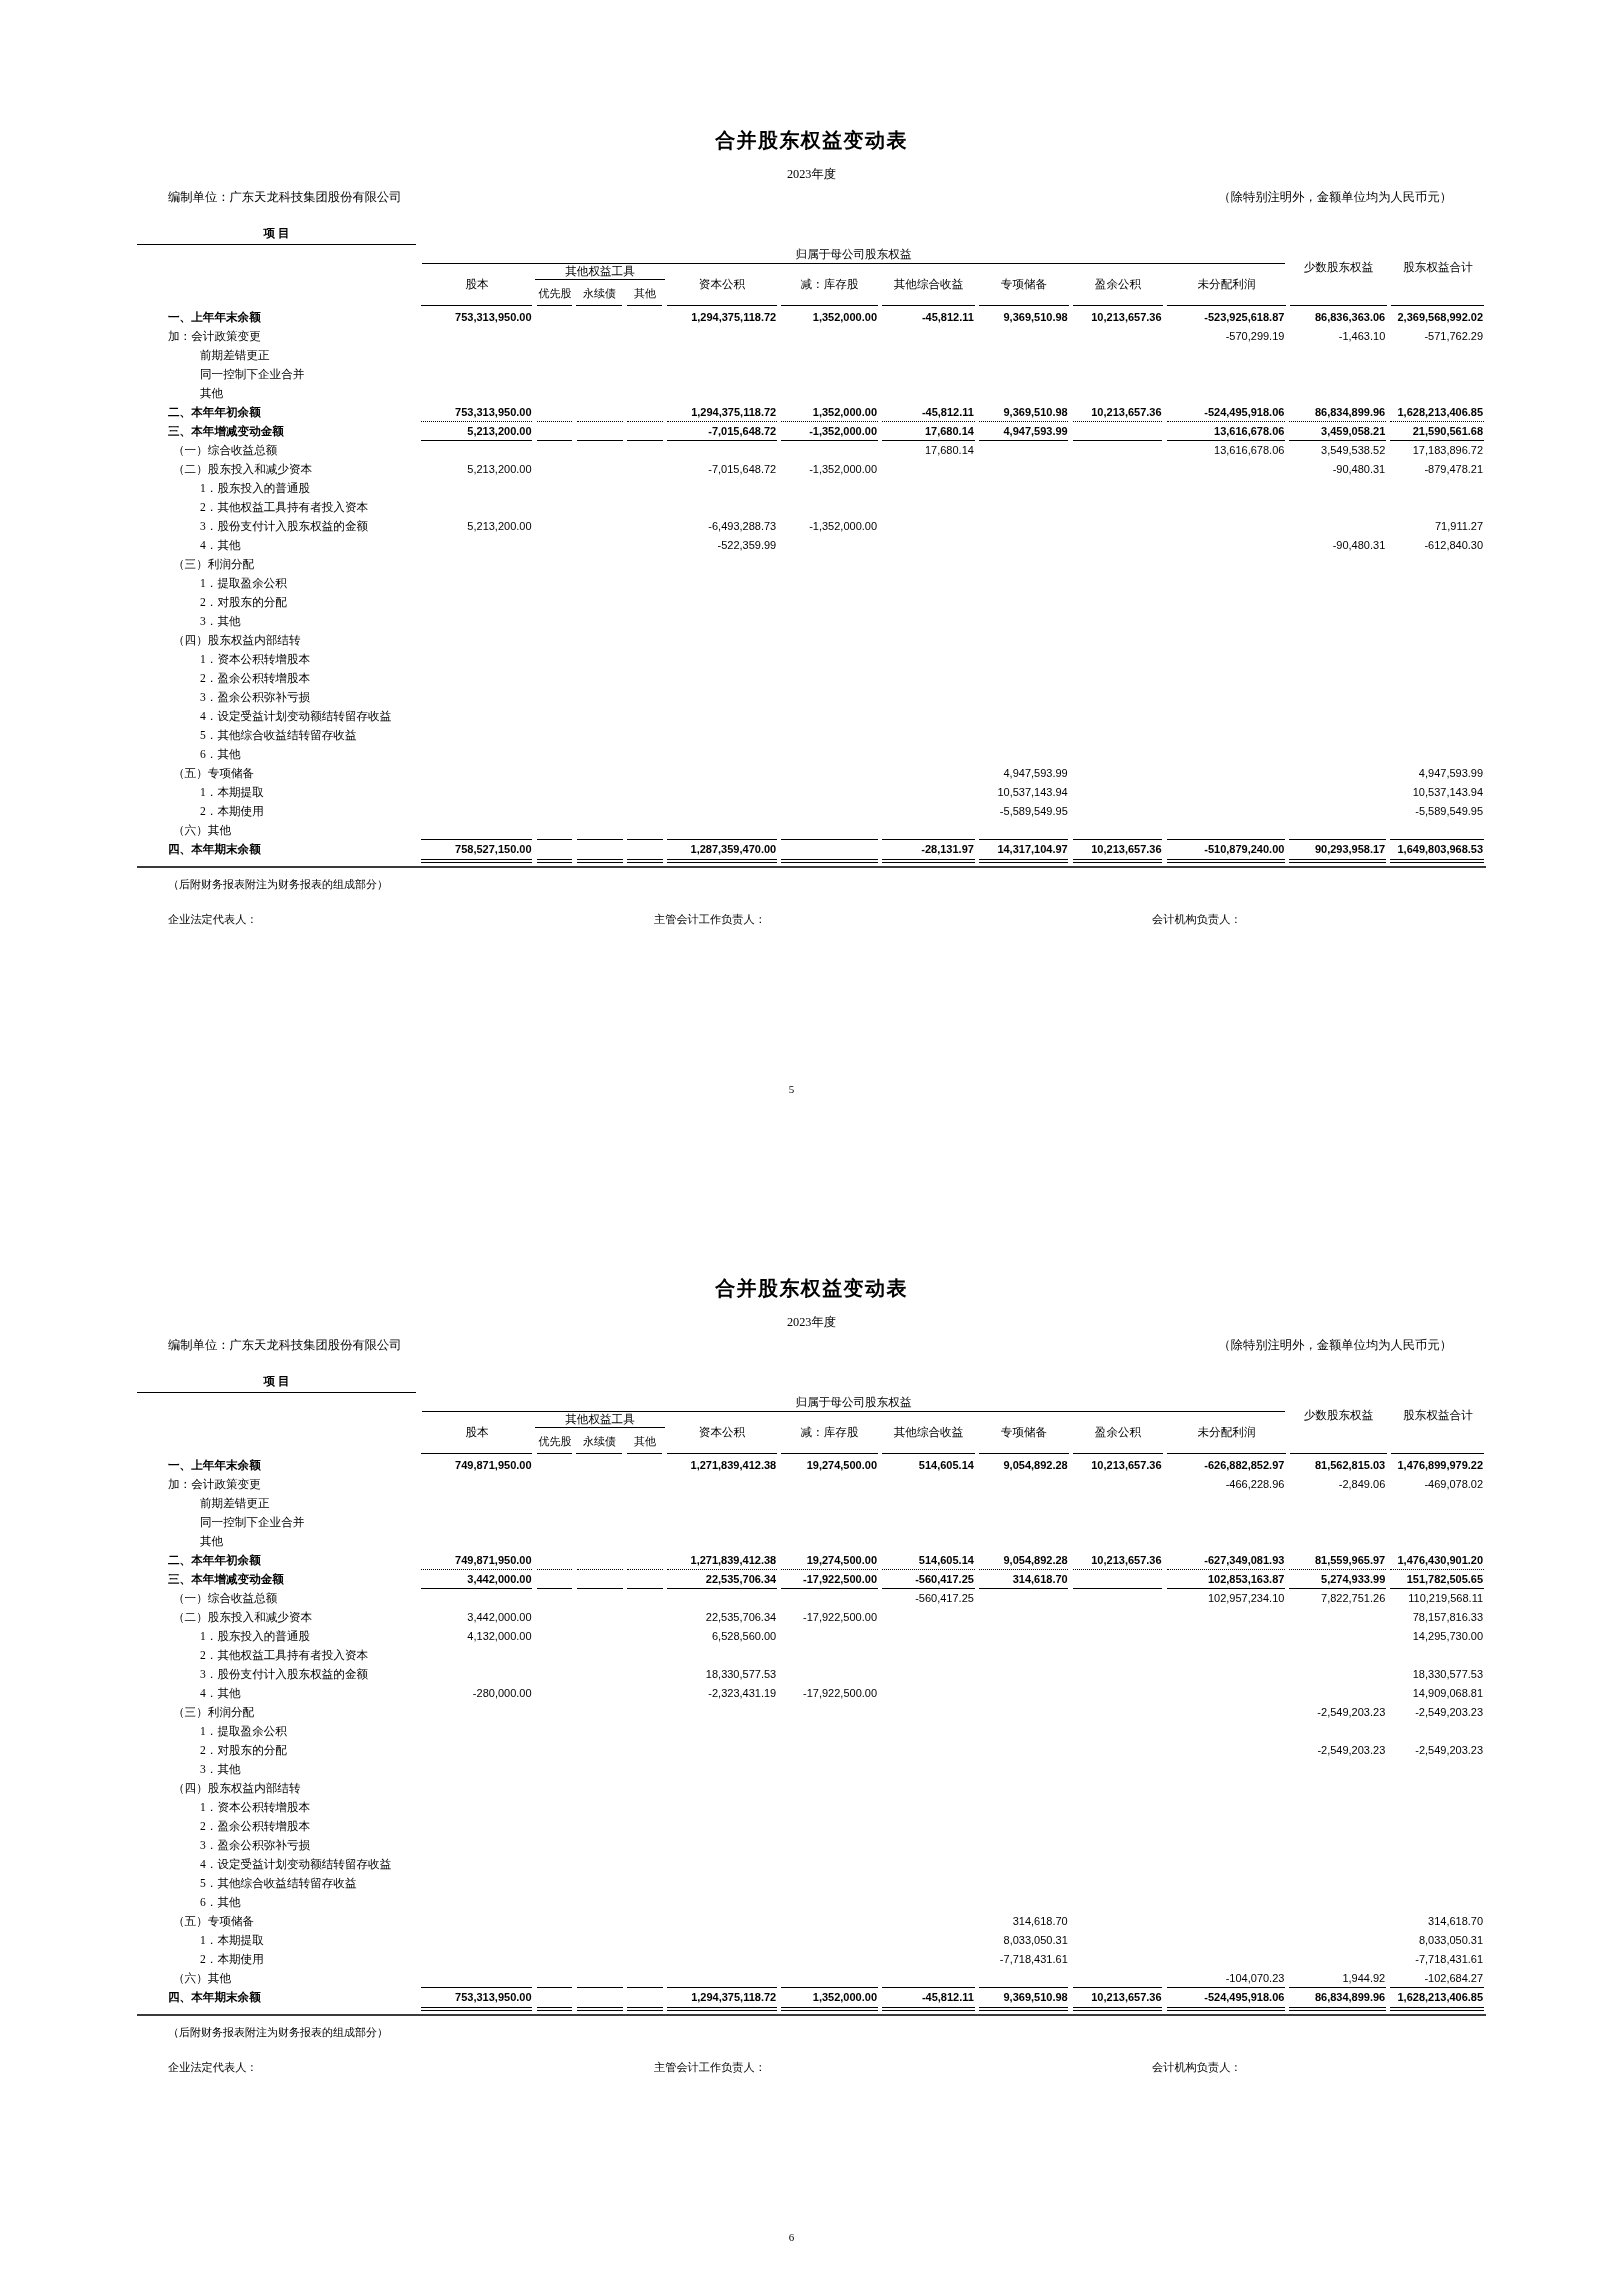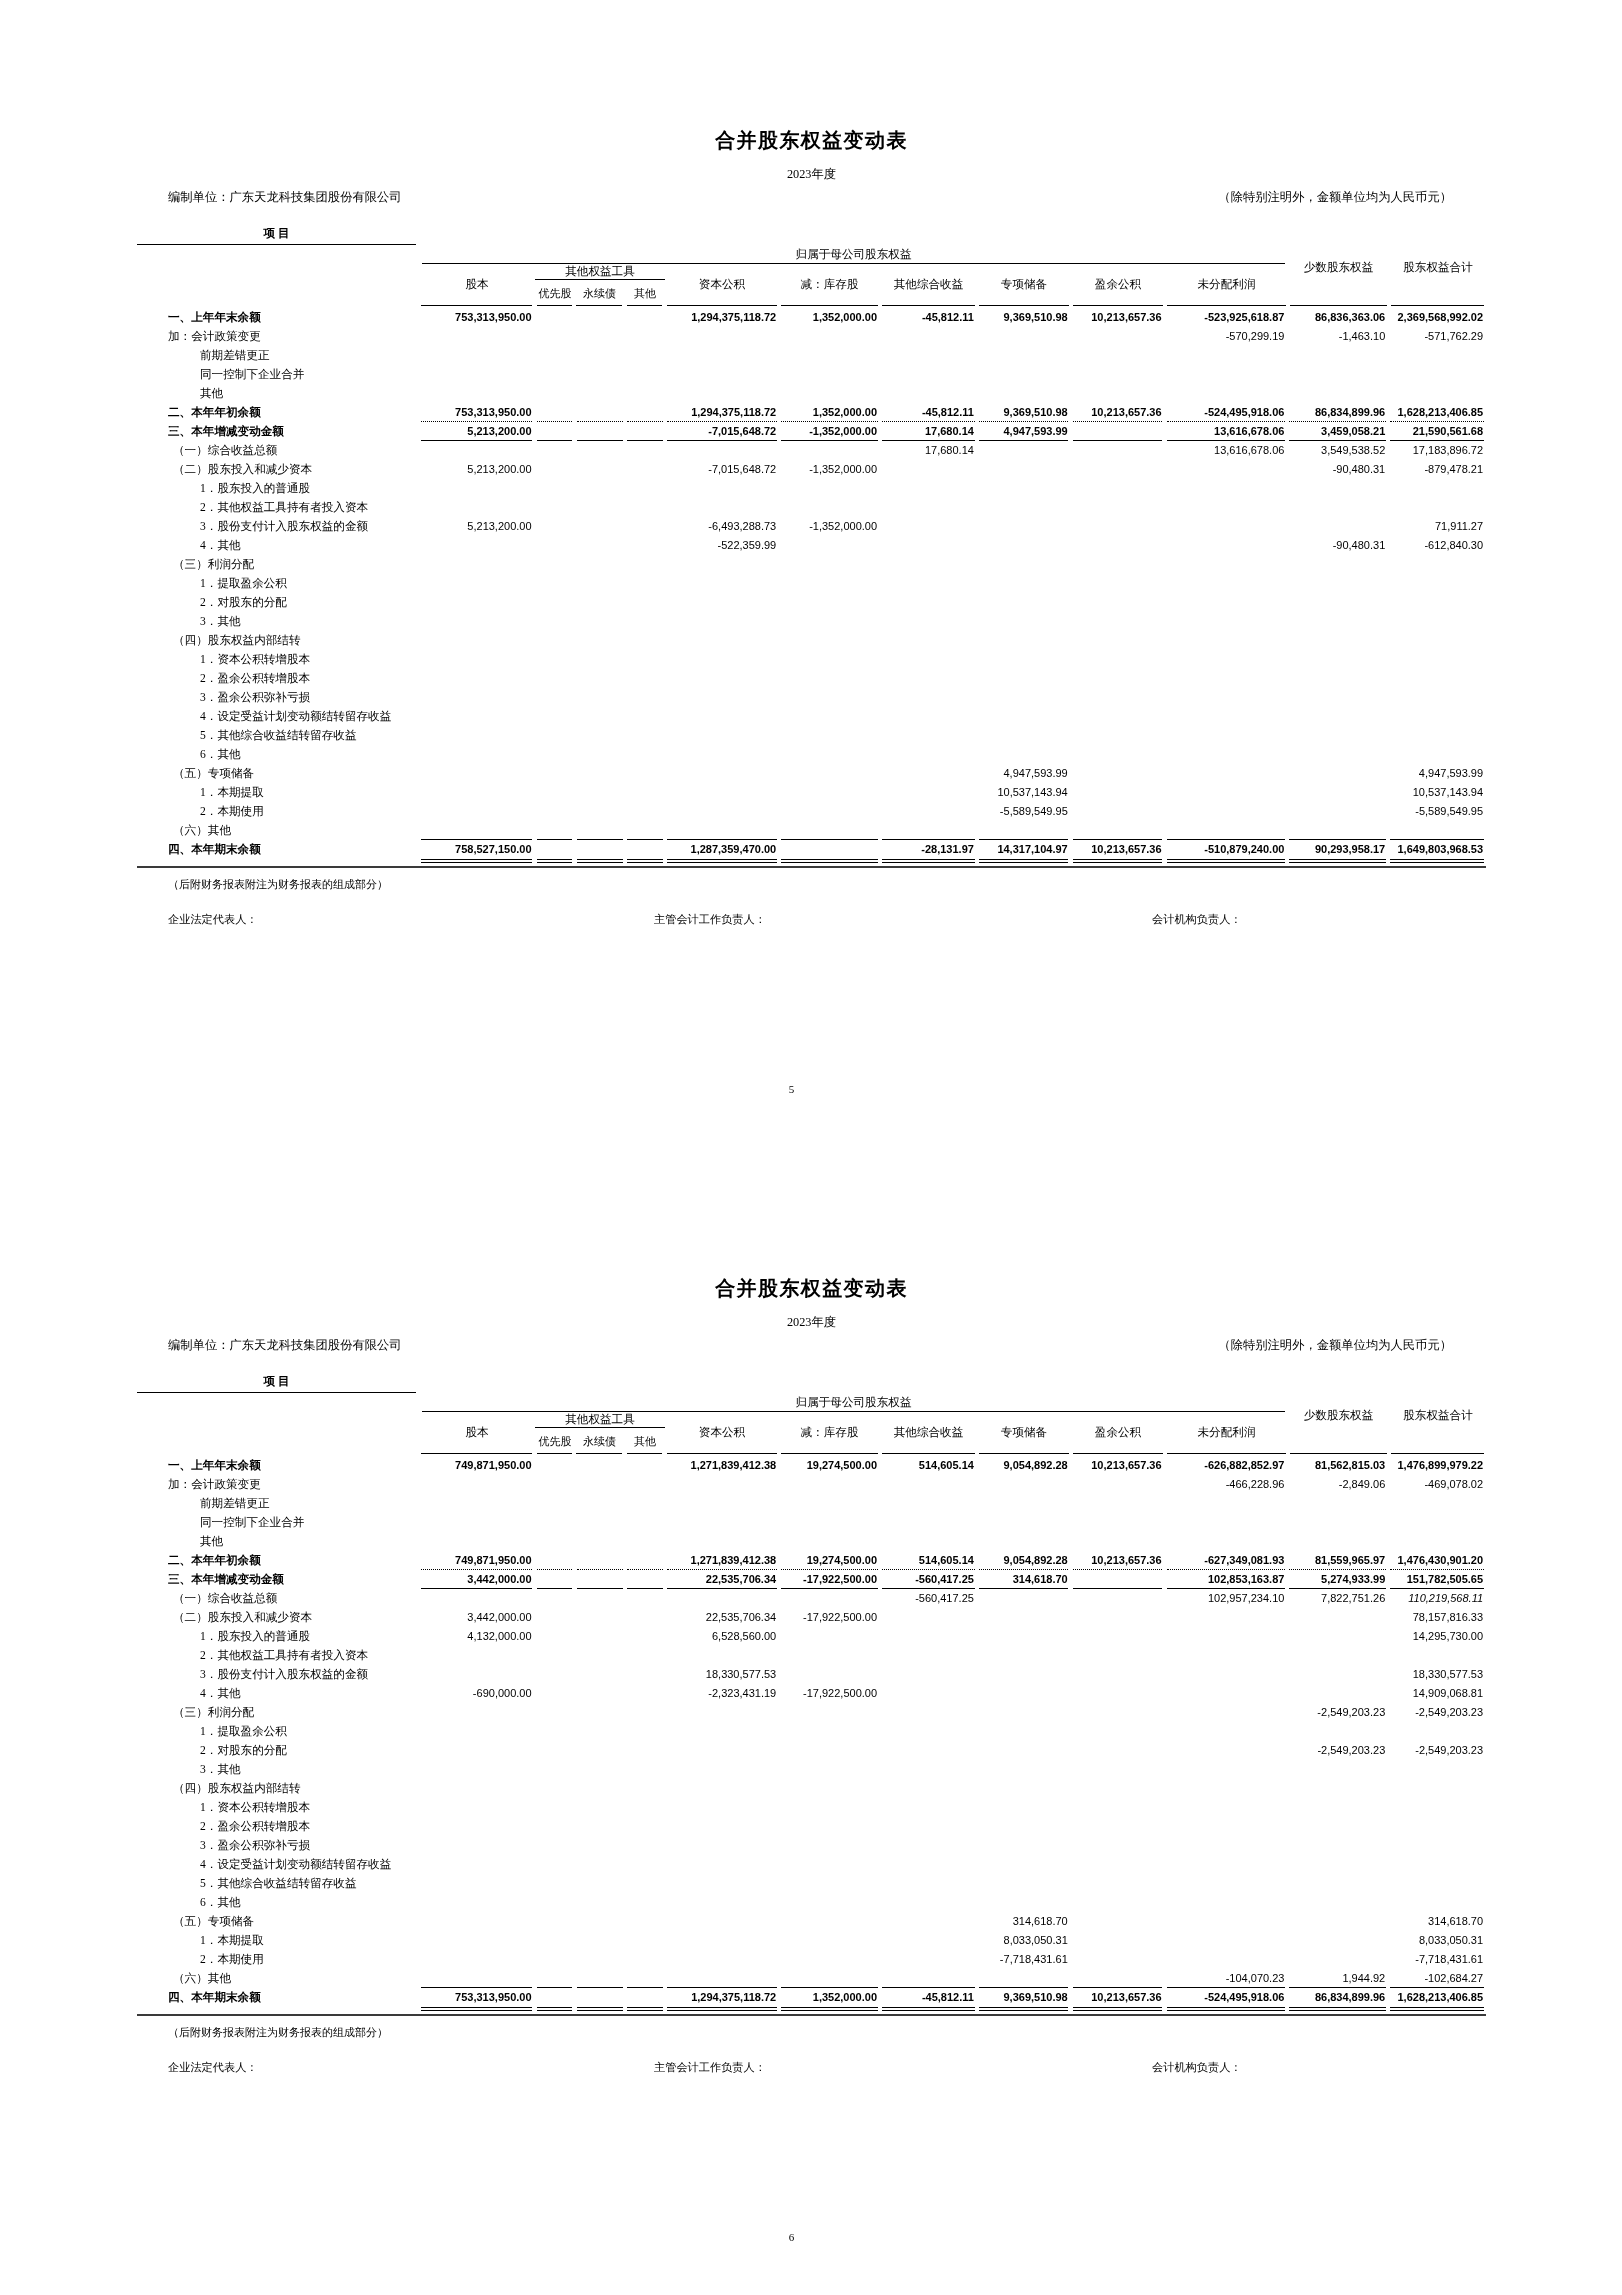--- a/index.html
+++ b/index.html
@@ -669,21 +669,21 @@
         <div class="cell" style="width: 40px;"></div>
         <div class="cell" style="width: 51px;"></div>
         <div class="cell" style="width: 40px;"></div>
         <div class="cell" style="width: 114px;"></div>
         <div class="cell" style="width: 101px;"></div>
         <div class="cell" style="width: 97px;">-560,417.25</div>
         <div class="cell" style="width: 94px;"></div>
         <div class="cell" style="width: 94px;"></div>
         <div class="cell" style="width: 123px;">102,957,234.10</div>
         <div class="cell" style="width: 101px;">7,822,751.26</div>
-        <div class="cell" style="width: 98px; font-style: italic;">110,219,568.11</div>
+        <div class="cell" style="width: 98px;">110,219,568.11</div>
       </div>
       <div class="trow">
         <div class="lbl ind1">（二）股东投入和减少资本</div>
         <div class="cell" style="width: 116px;">3,442,000.00</div>
         <div class="cell" style="width: 40px;"></div>
         <div class="cell" style="width: 51px;"></div>
         <div class="cell" style="width: 40px;"></div>
         <div class="cell" style="width: 114px;">22,535,706.34</div>
         <div class="cell" style="width: 101px;">-17,922,500.00</div>
         <div class="cell" style="width: 97px;"></div>
@@ -733,21 +733,21 @@
         <div class="cell" style="width: 101px;"></div>
         <div class="cell" style="width: 97px;"></div>
         <div class="cell" style="width: 94px;"></div>
         <div class="cell" style="width: 94px;"></div>
         <div class="cell" style="width: 123px;"></div>
         <div class="cell" style="width: 101px;"></div>
         <div class="cell" style="width: 98px;">18,330,577.53</div>
       </div>
       <div class="trow">
         <div class="lbl ind2">4．其他</div>
-        <div class="cell" style="width: 116px;">-690,000.00</div>
+        <div class="cell" style="width: 116px;">-280,000.00</div>
         <div class="cell" style="width: 40px;"></div>
         <div class="cell" style="width: 51px;"></div>
         <div class="cell" style="width: 40px;"></div>
         <div class="cell" style="width: 114px;">-2,323,431.19</div>
         <div class="cell" style="width: 101px;">-17,922,500.00</div>
         <div class="cell" style="width: 97px;"></div>
         <div class="cell" style="width: 94px;"></div>
         <div class="cell" style="width: 94px;"></div>
         <div class="cell" style="width: 123px;"></div>
         <div class="cell" style="width: 101px;"></div>

